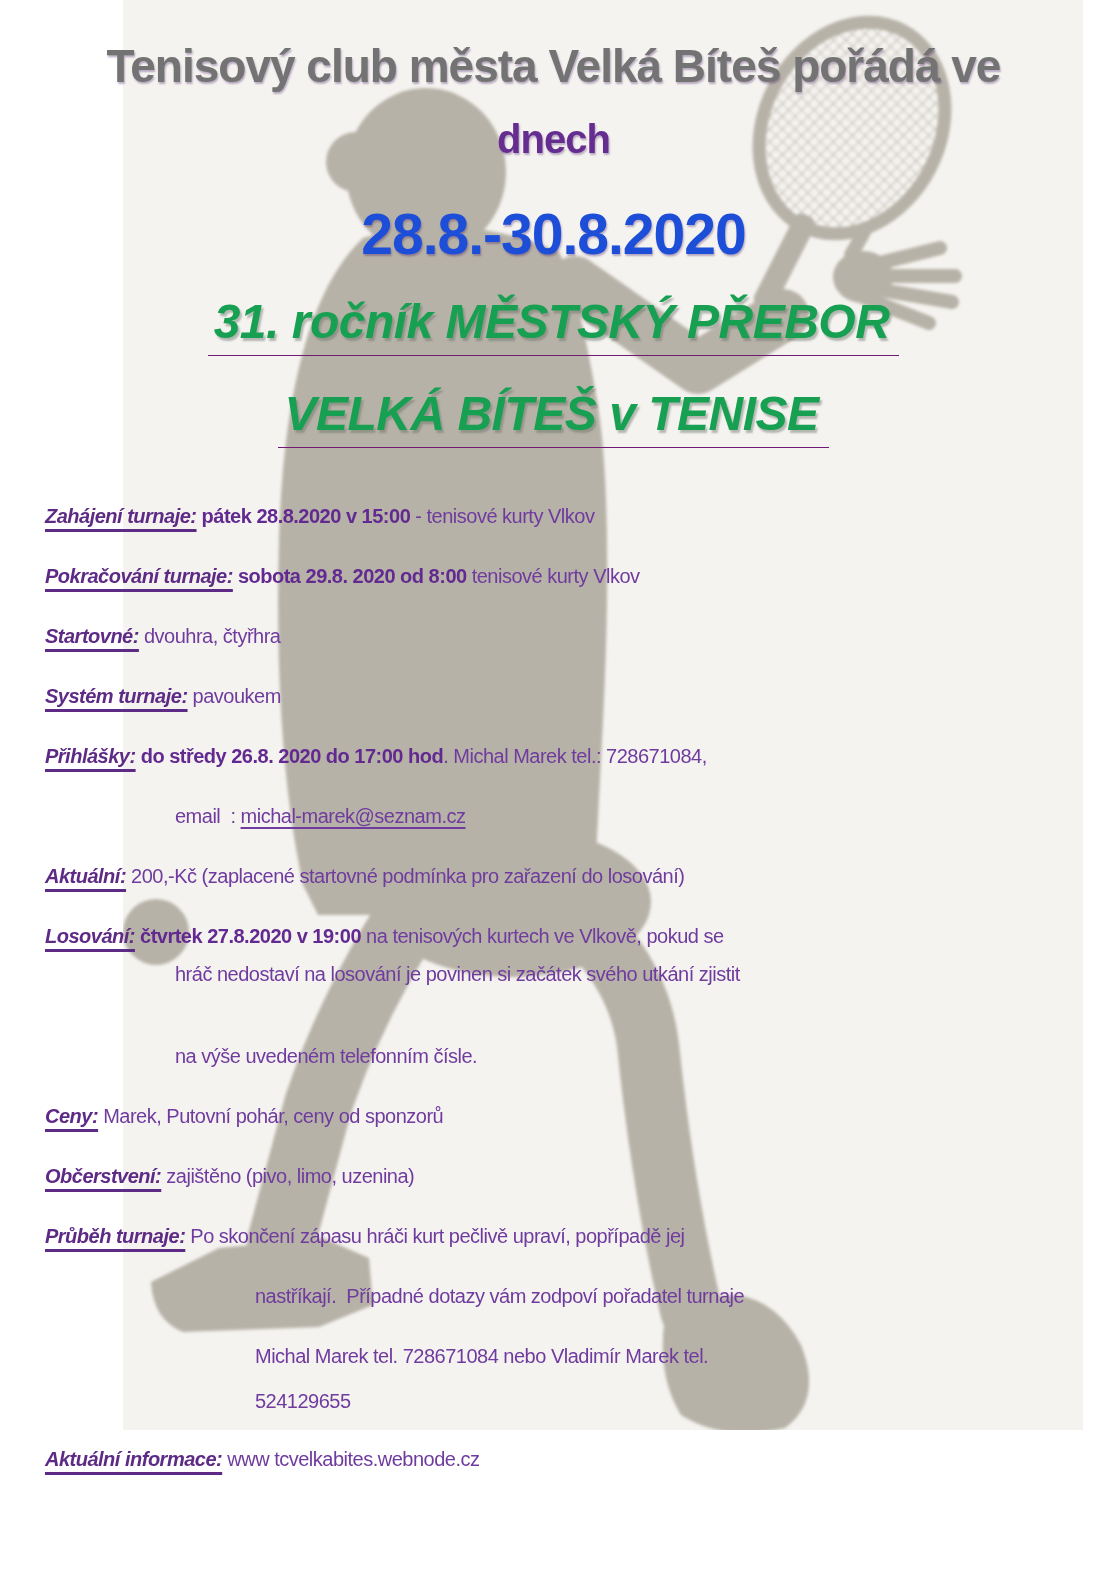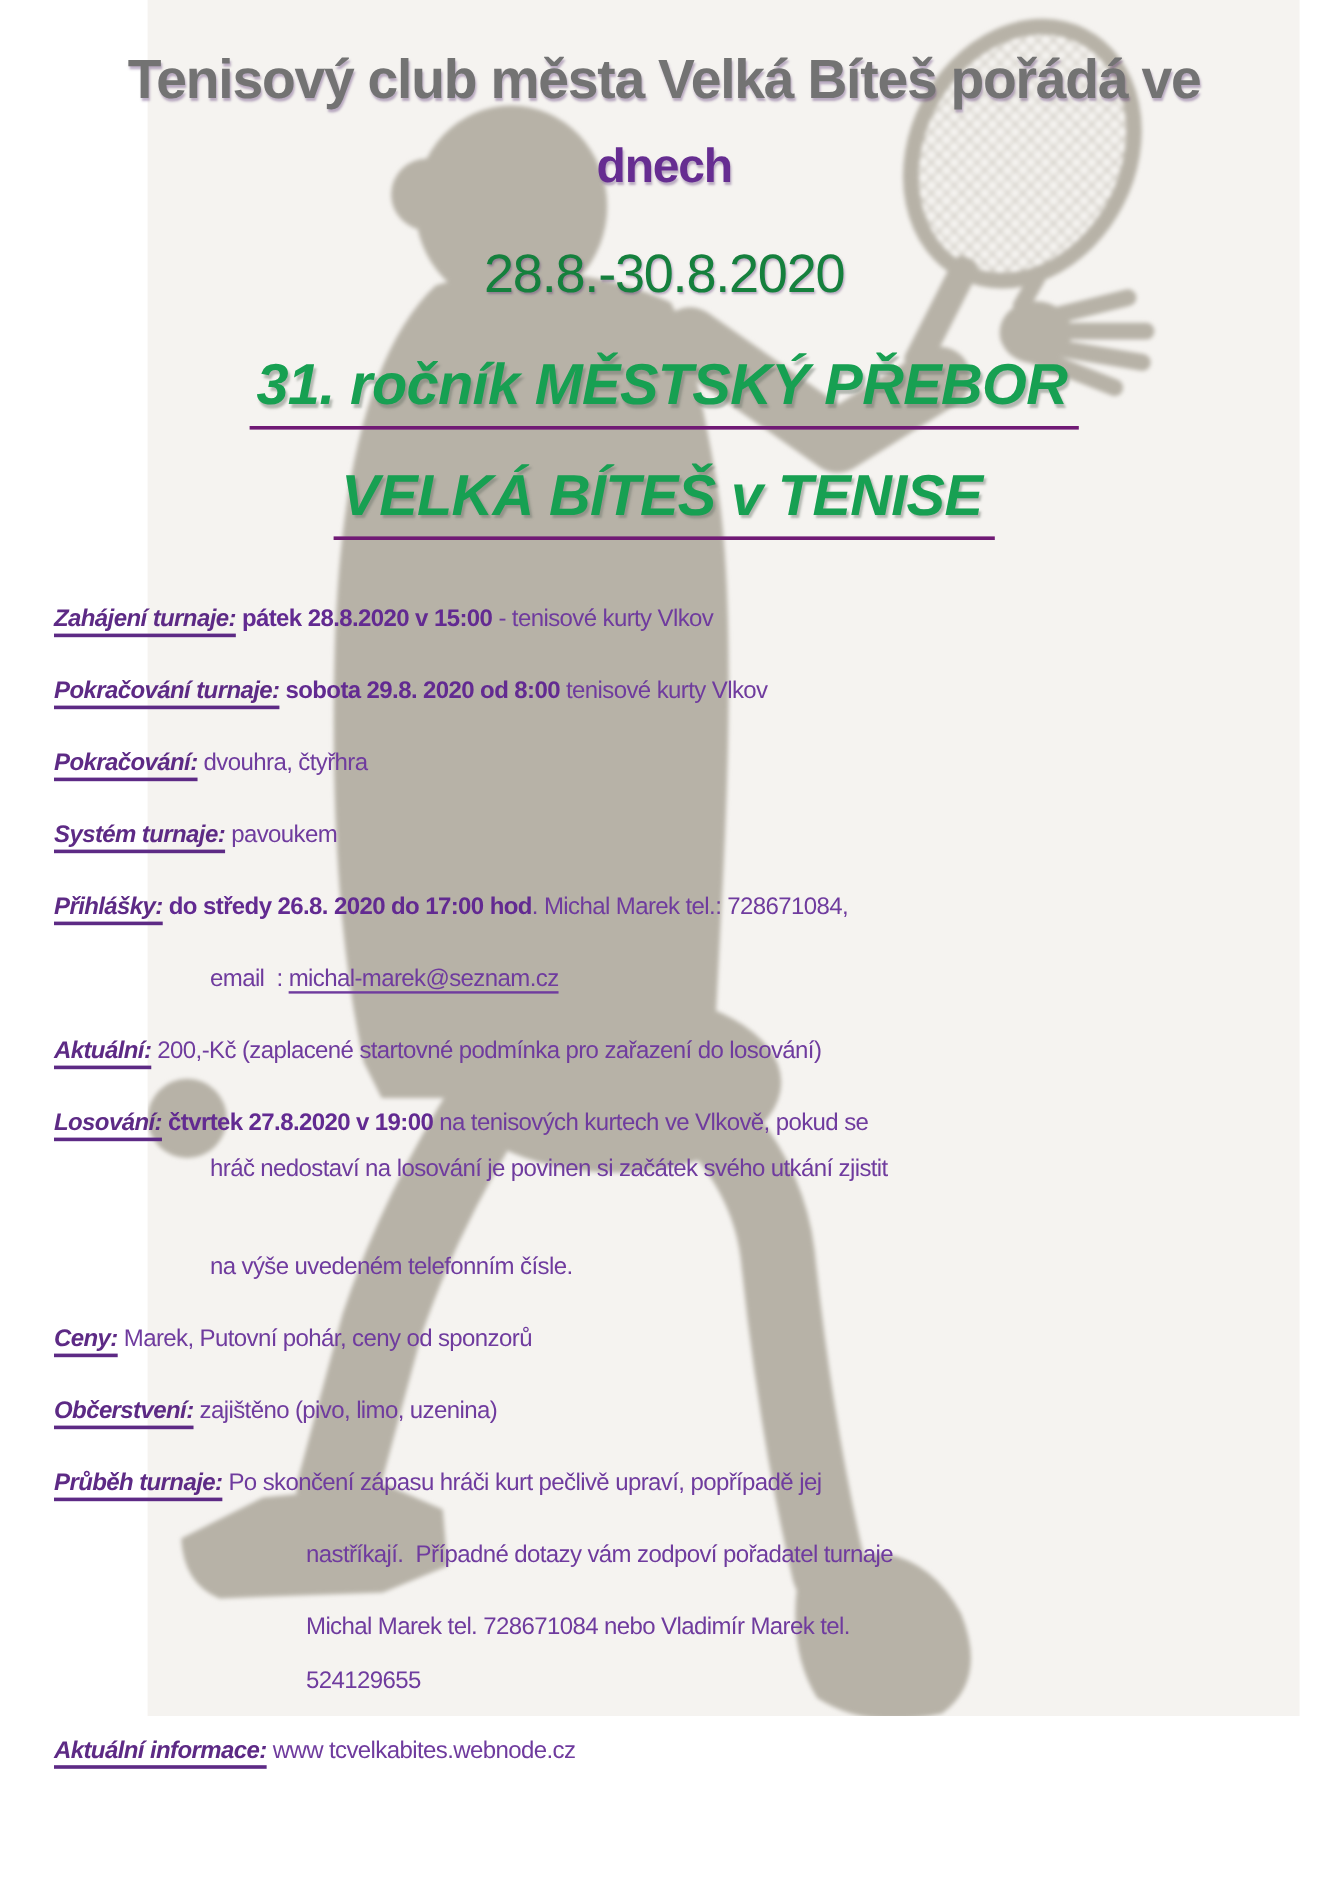--- a/index.html
+++ b/index.html
@@ -6,26 +6,26 @@
   .page{position:relative;width:1107px;height:1583px;background:#ffffff;overflow:hidden;
         font-family:"Liberation Sans",sans-serif;}
   .photo{position:absolute;left:123px;top:0;width:960px;height:1430px;background:#f5f3f0;}
   .photo svg{display:block;width:100%;height:100%;}
 
   .hdr{position:absolute;left:0;width:100%;text-align:center;line-height:1.15;}
   .t1{top:40px;font-size:46px;font-weight:bold;color:#737373;letter-spacing:-1px;
       text-shadow:1px 2px 2px rgba(70,30,100,.35);}
   .t2{top:116px;font-size:40px;font-weight:bold;color:#662d91;letter-spacing:-1px;
       text-shadow:1px 2px 2px rgba(70,30,100,.35);}
-  .date{top:202px;font-size:45px;font-weight:normal;color:#15803d;letter-spacing:-1px;
+  .date{top:202px;font-size:57px;font-weight:bold;color:#1d4ed8;letter-spacing:-1px;
       text-shadow:1px 2px 2px rgba(70,30,100,.35);}
   .g{font-size:48px;font-weight:bold;font-style:italic;color:#17a052;letter-spacing:-0.5px;
      text-shadow:2px 3px 2px rgba(100,110,100,.45);}
   .g1{top:294px;} .g2{top:386px;}
-  .g span{display:inline-block;border-bottom:3px solid #701a75;padding:0 10px 6px 6px;}
+  .g span{display:inline-block;border-bottom:1px solid #701a75;padding:0 10px 6px 6px;}
 
   .line{position:absolute;left:45px;font-size:20px;letter-spacing:-0.5px;color:#6f3b9e;
         white-space:pre;line-height:1.1;}
   .lbl{font-weight:bold;font-style:italic;color:#5d2a85;text-decoration:underline;
        text-decoration-thickness:3px;text-underline-offset:6px;}
   .b{font-weight:bold;color:#622a91;}
   .r{font-weight:normal;}
   .link{text-decoration:underline;text-underline-offset:4px;color:#6f3b9e;}
 </style>
 </head>
@@ -89,21 +89,21 @@
     <span>31. ročník MĚSTSKÝ PŘEBOR</span>
   </div>
   <div class="hdr g g2">
     <span>VELKÁ BÍTEŠ v TENISE</span>
   </div>
 
   <div class="line" style="top:505px"><span class="lbl">Zahájení turnaje:</span><span class="b"> pátek 28.8.2020 v 15:00</span><span class="r"> - tenisové kurty Vlkov</span></div>
 
   <div class="line" style="top:565px"><span class="lbl">Pokračování turnaje:</span><span class="b"> sobota 29.8. 2020 od 8:00</span><span class="r"> tenisové kurty Vlkov</span></div>
 
-  <div class="line" style="top:625px"><span class="lbl">Pokračování:</span><span class="r"> dvouhra, čtyřhra</span></div>
+  <div class="line" style="top:625px"><span class="lbl">Startovné:</span><span class="r"> dvouhra, čtyřhra</span></div>
 
   <div class="line" style="top:685px"><span class="lbl">Systém turnaje:</span><span class="r"> pavoukem</span></div>
 
   <div class="line" style="top:745px"><span class="lbl">Přihlášky:</span><span class="b"> do středy 26.8. 2020 do 17:00 hod</span><span class="r">. Michal Marek tel.: 728671084,</span></div>
 
   <div class="line" style="top:805px;left:175px"><span class="r">email  : </span><span class="link">michal-marek@seznam.cz</span></div>
 
   <div class="line" style="top:865px"><span class="lbl">Aktuální:</span><span class="r"> 200,-Kč (zaplacené startovné podmínka pro zařazení do losování)</span></div>
 
   <div class="line" style="top:925px"><span class="lbl">Losování:</span><span class="b"> čtvrtek 27.8.2020 v 19:00</span><span class="r"> na tenisových kurtech ve Vlkově, pokud se</span></div>

